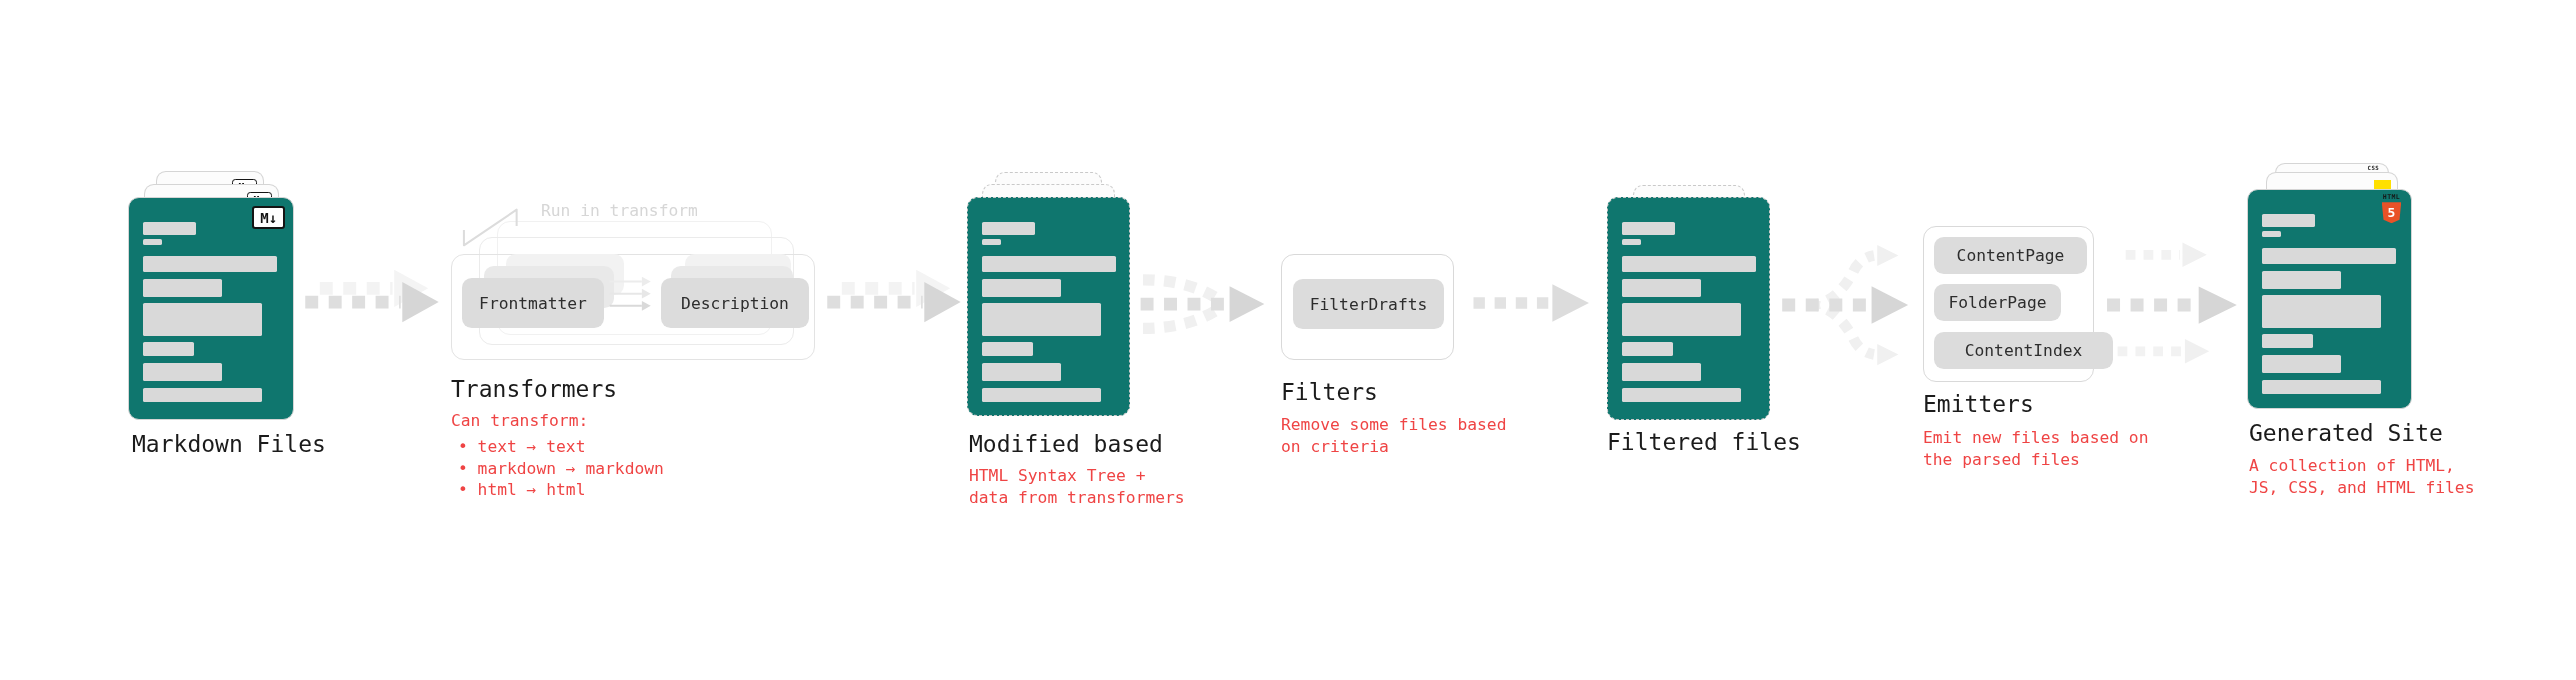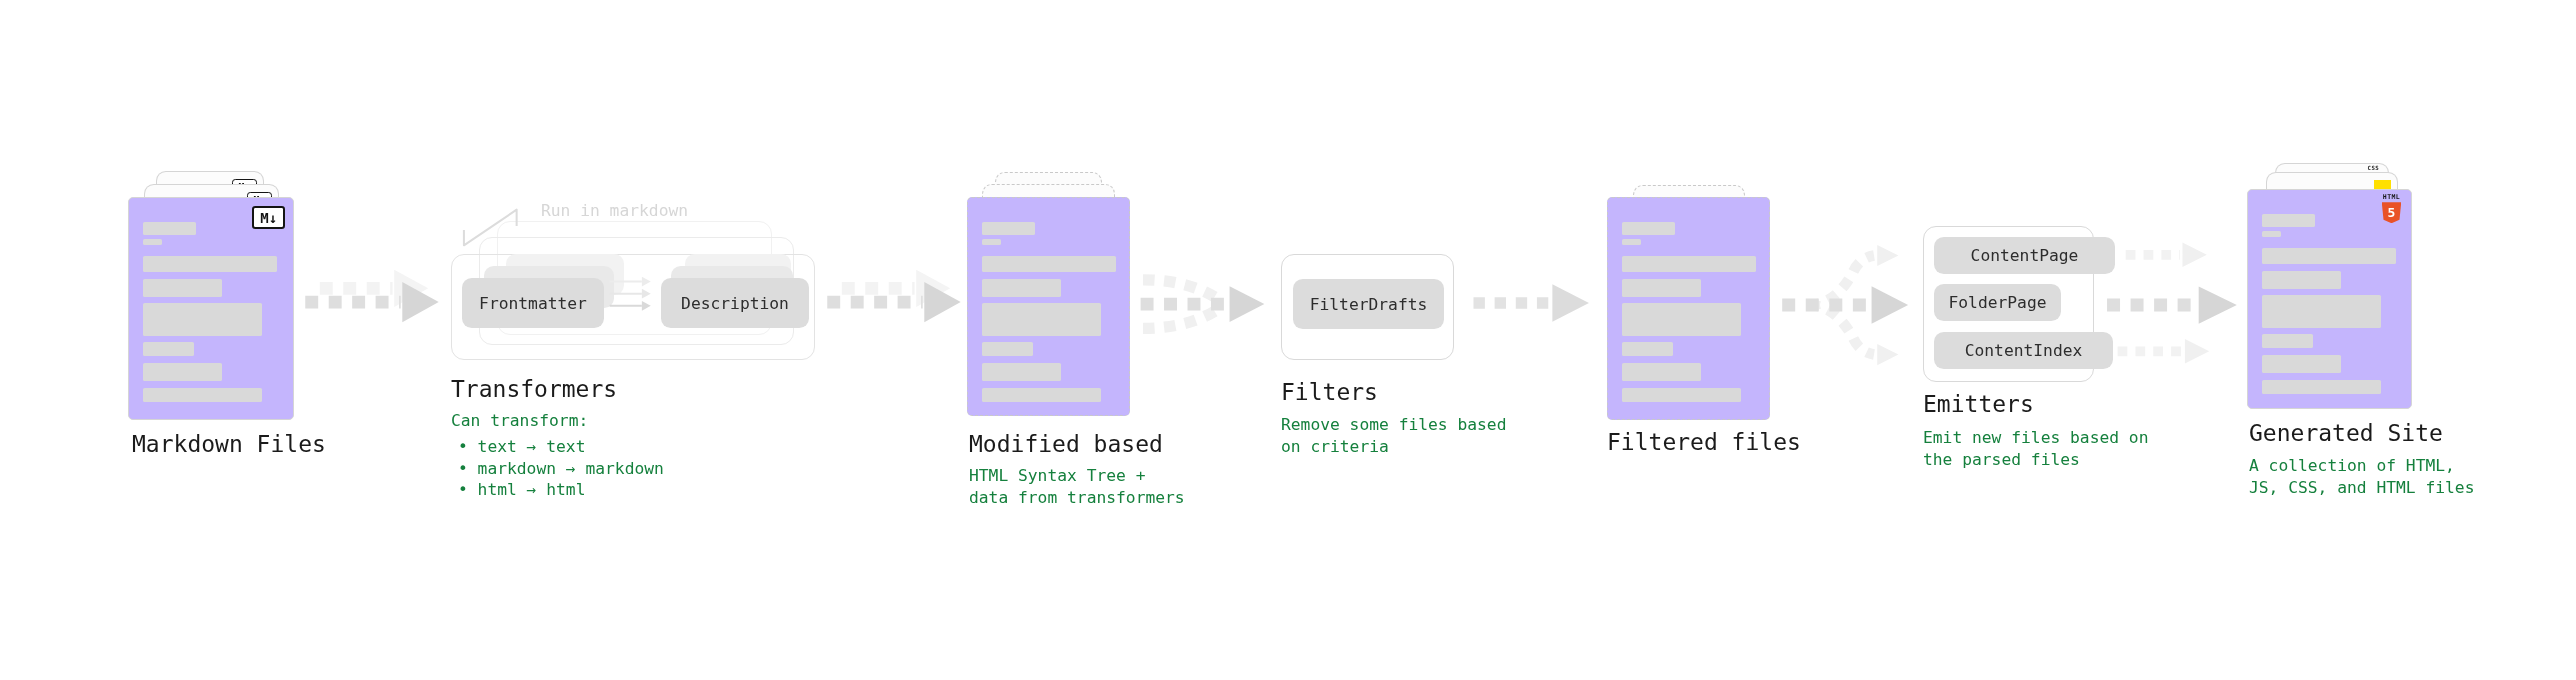--- a/index.html
+++ b/index.html
@@ -1,20 +1,20 @@
 <!DOCTYPE html>
 <html style="font-size:13px"><head>
 <meta charset="utf-8">
 <style>
   html,body{margin:0;padding:0;background:#fff}
   #canvas{position:relative;width:2576px;height:681px;background:#ffffff;overflow:hidden;
           font-family:"DejaVu Sans Mono","Liberation Mono",monospace;}
 
   
-  .doc{position:absolute;background:#c4b5fd;border:1.6px solid #d5d5d5;border-radius:5px;box-sizing:border-box}
+  .doc{position:absolute;background:#0f766e;border:1.6px solid #d5d5d5;border-radius:11px;box-sizing:border-box}
   .sheet{position:absolute;background:#fcfcfc;border:1.6px solid #d5d5d5;border-bottom:none;
          border-radius:9.8px 9.8px 0 0;box-sizing:border-box;overflow:hidden}
   .dashedb{border-style:dashed;border-color:#c9c9c9}
   .bar{background:#d9d9d9;border-radius:1.6px;margin-left:14px}
   .b1{width:53px;height:13px;margin-top:24.4px}
   .b2{width:18.7px;height:5.7px;margin-top:4.1px}
   .b3{width:134px;height:16.3px;margin-top:10.6px}
   .b4{width:79px;height:18px;margin-top:6.5px}
   .b5{width:119px;height:32.5px;margin-top:6.5px}
   .b6{width:51px;height:14px;margin-top:6.5px}
@@ -27,21 +27,21 @@
   .ghost{position:absolute;border-radius:9.8px}
   .g1{background:#e9e9e9}
   .g2{background:#f2f2f2}
   .obox{position:absolute;border:1.6px solid #e3e3e3;border-radius:13px;box-sizing:border-box;background:transparent}
   .obox.mid{border-color:#ebebeb}
   .obox.back{border-color:#f1f1f1}
   .wbox{position:absolute;background:#ffffff;border:1.6px solid #d9d9d9;border-radius:13px;box-sizing:border-box}
 
   
   .title{position:absolute;font-size:23px;color:#1b1b1b;white-space:pre;letter-spacing:0}
-  .desc{position:absolute;font-size:16.3px;color:#15803d;white-space:pre;line-height:22px}
+  .desc{position:absolute;font-size:16.3px;color:#ef4444;white-space:pre;line-height:22px}
   .annot{position:absolute;font-size:16.3px;color:#d6d6d6;white-space:pre}
 
   
   .mdicon{position:absolute;background:#fff;border:2.4px solid #141414;border-radius:3.3px;
           display:flex;align-items:center;justify-content:center;font-weight:bold;color:#141414;box-sizing:border-box}
   .mdicon.main{width:32.5px;height:23px;font-size:14px;top:8.1px;right:8.1px}
   .mdicon.mini{width:24.4px;height:18px;font-size:9.8px;top:6.5px;right:6.5px;border-width:1.6px}
 
   
   .html5{position:absolute;top:4.1px;right:9px;width:21px;text-align:center}
@@ -96,21 +96,21 @@
   </svg>
 
   <div>
     <div class="obox back" style="left:497px;top:221px;width:275px;height:114px"></div>
     <div class="obox mid" style="left:479px;top:237px;width:315px;height:108px"></div>
     <div class="obox" style="left:451px;top:254px;width:364px;height:106px"></div>
 
     <svg style="left:455px;top:203px" width="73" height="49" viewBox="0 0 90 60">
       <polyline points="11,33 11,52 76,8 76,28" fill="none" stroke="#dcdcdc" stroke-width="2.5" stroke-linejoin="round"></polyline>
     </svg>
-    <div class="annot" style="left:541px;top:201px">Run in markdown</div>
+    <div class="annot" style="left:541px;top:201px">Run in transform</div>
 
     <div class="ghost g2" style="left:506px;top:254px;width:118px;height:41px"></div>
     <div class="ghost g1" style="left:484px;top:266px;width:130px;height:42px"></div>
     <div class="pill" style="left:462px;top:278px;width:142px;height:50px">Frontmatter</div>
 
     <div class="ghost g2" style="left:685px;top:254px;width:106px;height:41px"></div>
     <div class="ghost g1" style="left:671px;top:266px;width:122px;height:42px"></div>
     <div class="pill" style="left:661px;top:278px;width:148px;height:50px">Description</div>
 
     <svg style="left:608px;top:275px" width="50" height="39" viewBox="0 0 62 48">
@@ -189,21 +189,21 @@
   <svg style="left:1778px;top:240px" width="140" height="130" viewBox="0 0 172 160">
     <path d="M38,80 Q70,80 92,40 Q100,22 118,19" fill="none" stroke="#f0f0f0" stroke-width="13" stroke-dasharray="13 11"></path>
     <polygon points="122,6 122,32 148,19" fill="#f0f0f0"></polygon>
     <path d="M38,80 Q70,80 92,120 Q100,138 118,141" fill="none" stroke="#f0f0f0" stroke-width="13" stroke-dasharray="13 11"></path>
     <polygon points="122,128 122,154 148,141" fill="#f0f0f0"></polygon>
     <line x1="5" y1="80" x2="112" y2="80" stroke="#dedede" stroke-width="16" stroke-dasharray="16 13"></line>
     <polygon points="115,57 115,103 160,80" fill="#d6d6d6"></polygon>
   </svg>
 
   <div class="wbox" style="left:1923px;top:226px;width:171px;height:156px"></div>
-  <div class="pill" style="left:1934px;top:237px;width:181px;height:37px">ContentPage</div>
+  <div class="pill" style="left:1934px;top:237px;width:153px;height:37px">ContentPage</div>
   <div class="pill" style="left:1934px;top:284px;width:127px;height:37px">FolderPage</div>
   <div class="pill" style="left:1934px;top:332px;width:179px;height:37px">ContentIndex</div>
   <div class="title" style="left:1923px;top:391px">Emitters</div>
   <div class="desc" style="left:1923px;top:427px">Emit new files based on</div>
   <div class="desc" style="left:1923px;top:449px">the parsed files</div>
 
   <svg style="left:2103px;top:236px" width="146" height="130" viewBox="0 0 180 160">
     <line x1="28" y1="23" x2="95" y2="23" stroke="#f2f2f2" stroke-width="12" stroke-dasharray="12 10"></line>
     <polygon points="98,8 98,38 128,23" fill="#f0f0f0"></polygon>
     <line x1="5" y1="85" x2="115" y2="85" stroke="#dedede" stroke-width="16" stroke-dasharray="16 13"></line>

